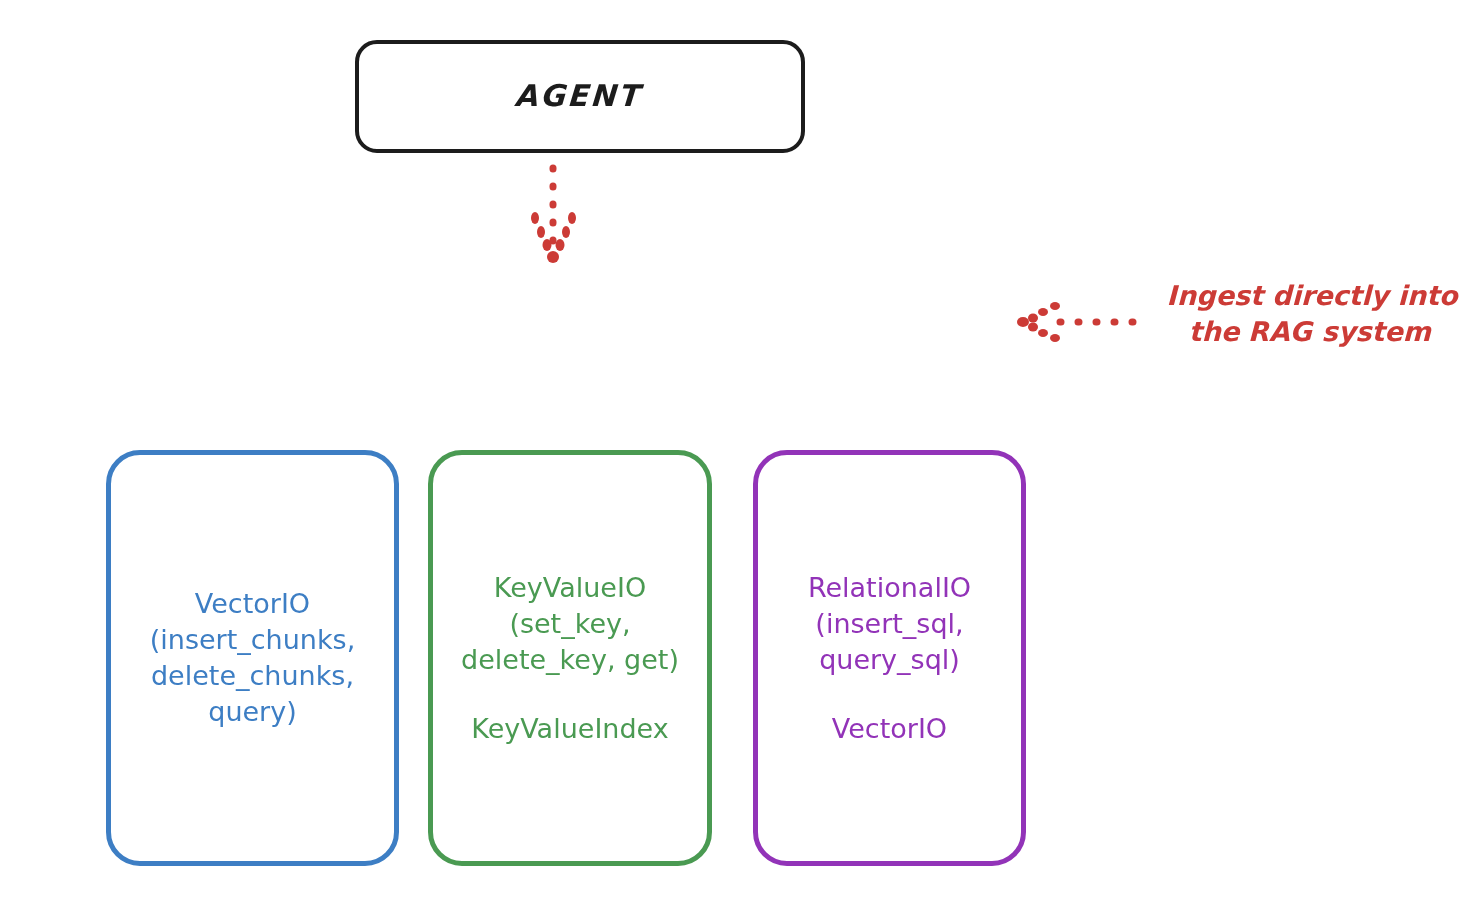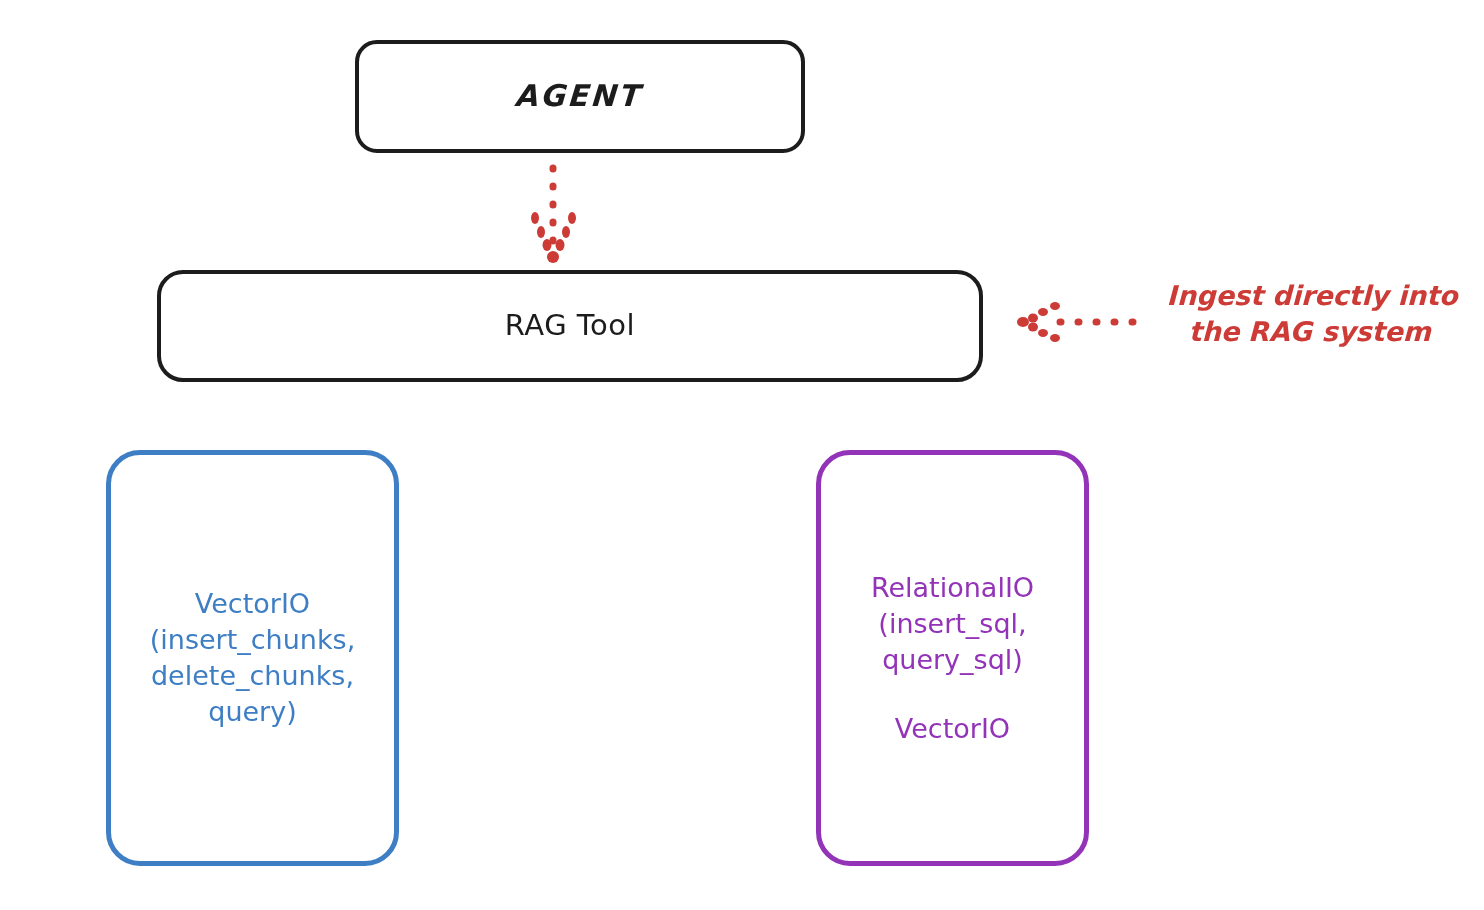--- a/index.html
+++ b/index.html
@@ -76,21 +76,21 @@
     height: 416px;
     border-width: 5px;
     border-style: solid;
     border-radius: 34px;
     flex-direction: column;
     justify-content: center;
     padding: 0 10px;
   }
   .node-vectorio     { left: 70px;  width: 293px; border-color: #3d7ec4; margin-left: 36px; }
   .node-keyvalueio   { left: 428px; width: 284px; border-color: #4a9a52; }
-  .node-relationalio { left: 816px; width: 273px; border-color: #9233b8; }
+  .node-relationalio { left: 753px; width: 273px; border-color: #9233b8; }
 
   .provider-title {
     font-size: 27px;
     font-weight: 500;
     line-height: 1.33;
     white-space: pre-line;
   }
   .provider-sub {
     font-size: 27px;
     font-weight: 500;
@@ -158,31 +158,34 @@
         <ellipse cx="1033" cy="327" rx="5" ry="4.5"></ellipse>
         <ellipse cx="1023" cy="322" rx="6" ry="5"></ellipse>
       </g>
     </g>
   </svg>
 
   <div class="node node-agent">
     <span class="node-label">AGENT</span>
   </div>
 
-  <div class="node node-ragtool">
-    <span class="node-label">RAG Tool</span>
-  </div>
 
   <div class="node node-provider node-vectorio">
     <span class="provider-title">VectorIO
 (insert_chunks,
 delete_chunks,
 query)</span>
   </div>
 
+  <div class="node node-provider node-keyvalueio">
+    <span class="provider-title">KeyValueIO
+(set_key,
+delete_key, get)</span>
+    <span class="provider-sub">KeyValueIndex</span>
+  </div>
 
   <div class="node node-provider node-relationalio">
     <span class="provider-title">RelationalIO
 (insert_sql,
 query_sql)</span>
     <span class="provider-sub">VectorIO</span>
   </div>
 
   <div class="annotation">Ingest directly into
 the RAG system</div>

